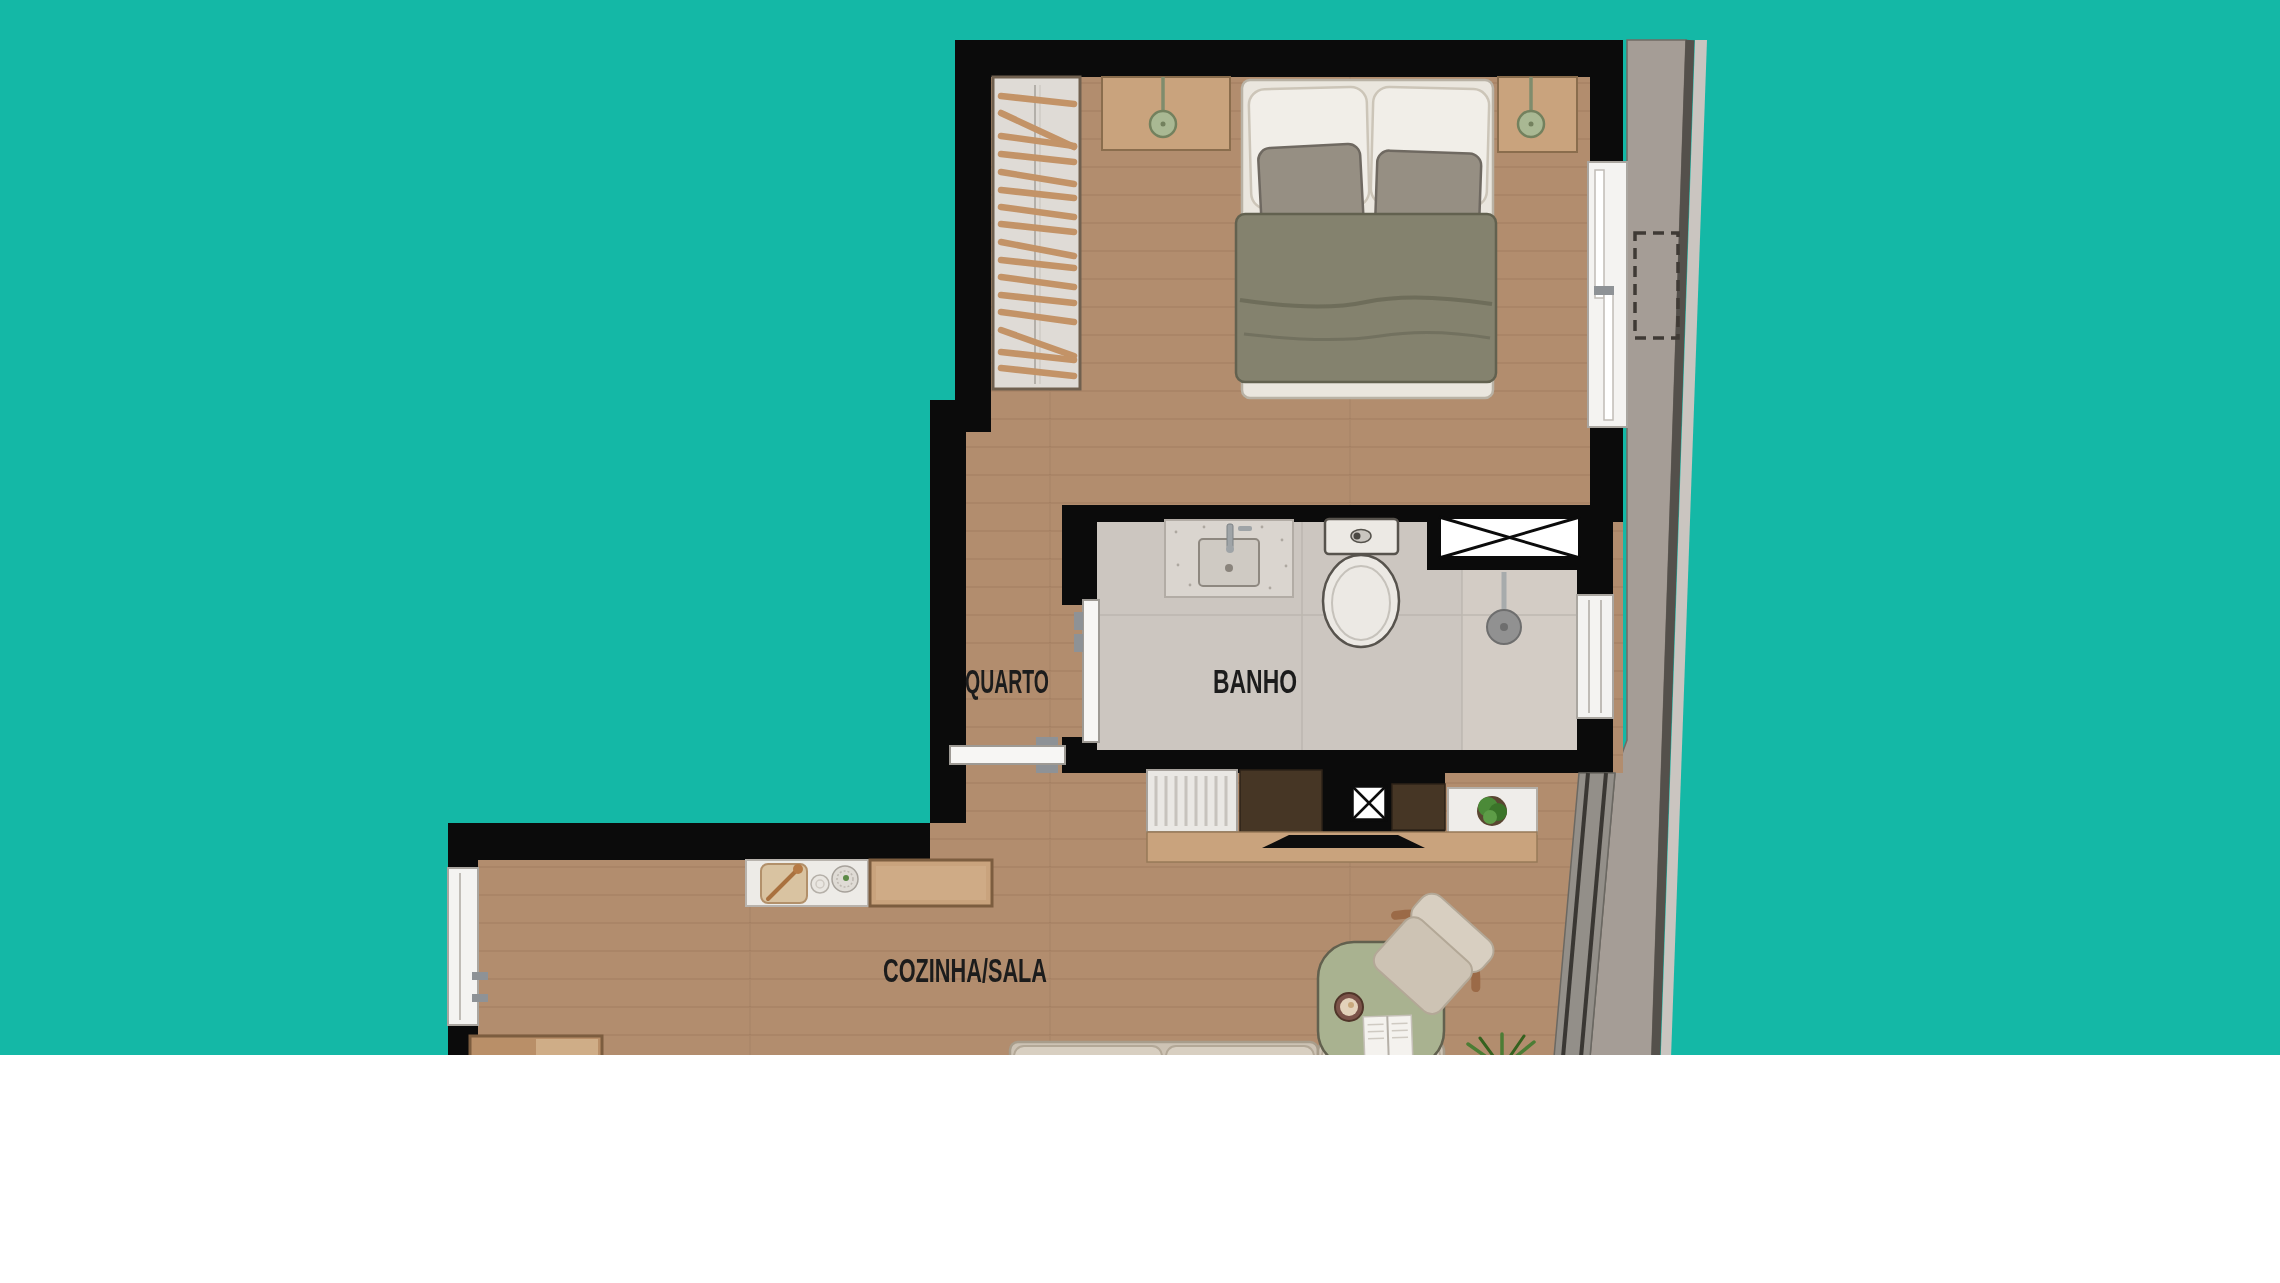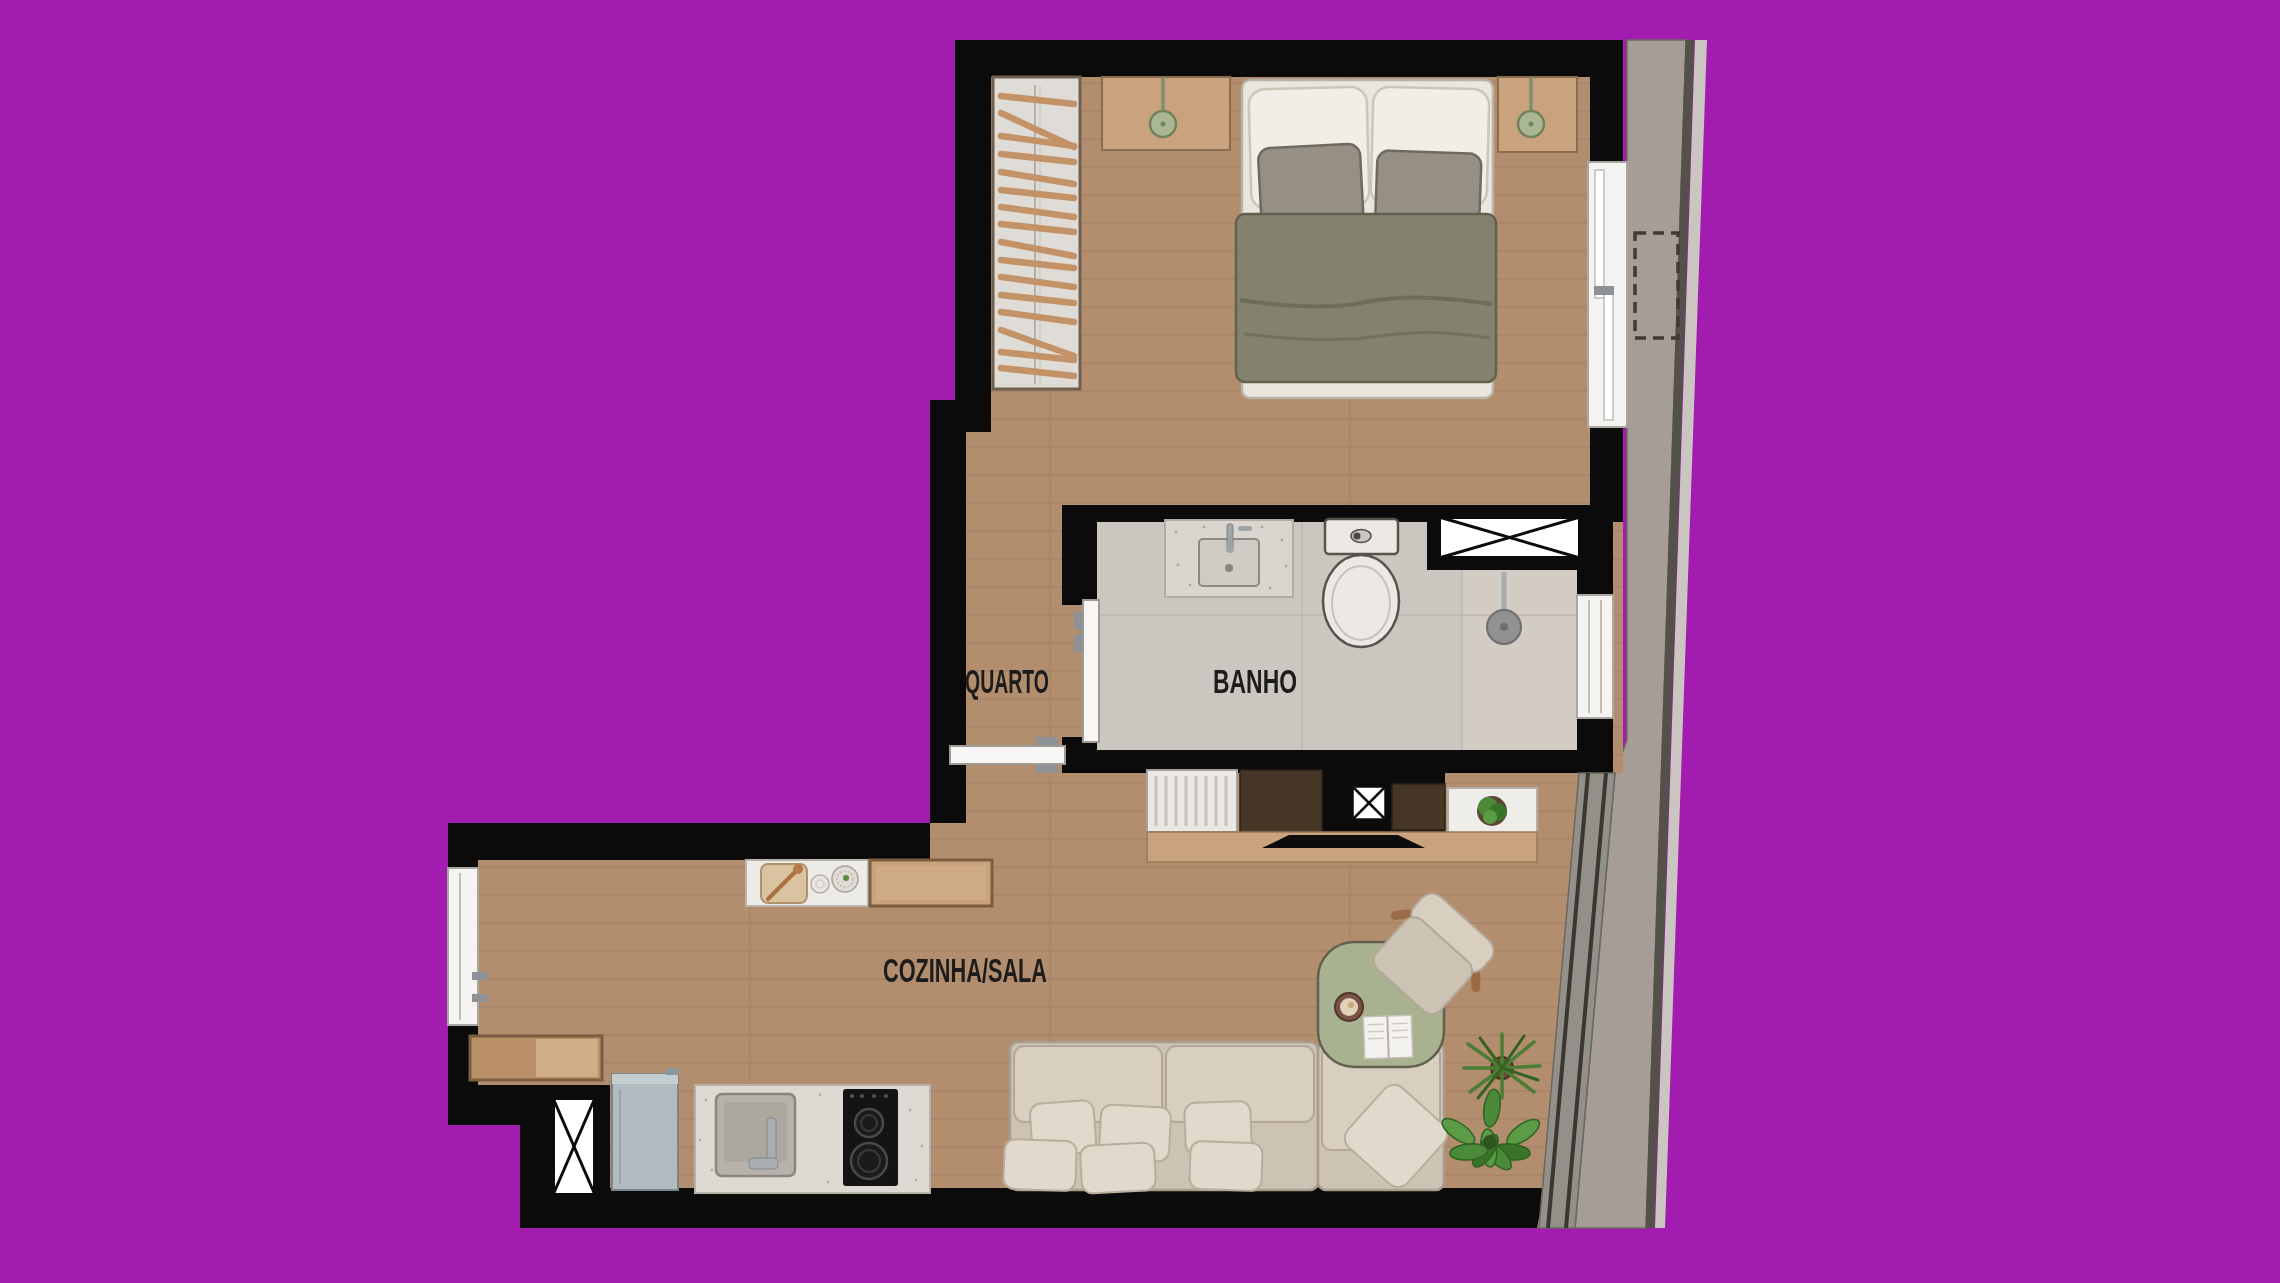--- a/index.html
+++ b/index.html
@@ -1,16 +1,16 @@
 <!DOCTYPE html>
 <html><head>
 <meta charset="utf-8">
 <style>
   html,body{margin:0;padding:0;background:#ffffff;}
-  .stage{width:2280px;height:1283px;position:relative;background:#a21caf;overflow:hidden;}
+  .stage{width:2280px;height:1055px;position:relative;background:#14b8a6;overflow:hidden;}
   svg{display:block;}
   text.room-label{font-family:"Liberation Sans",sans-serif;font-weight:bold;font-size:33px;fill:#1c1c1c;}
 </style>
 </head>
 <body>
 
 <div class="stage">
 <svg width="2280" height="1283" viewBox="0 0 2280 1283" xmlns="http://www.w3.org/2000/svg">
 
   <defs>

